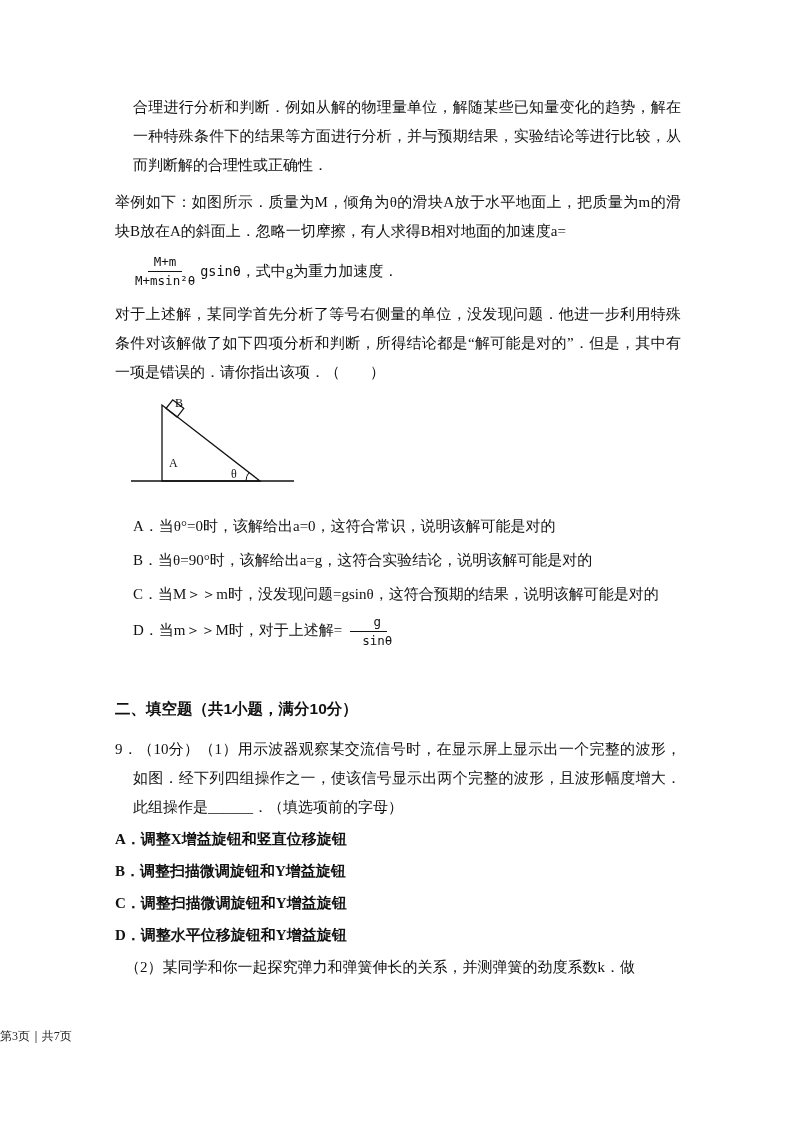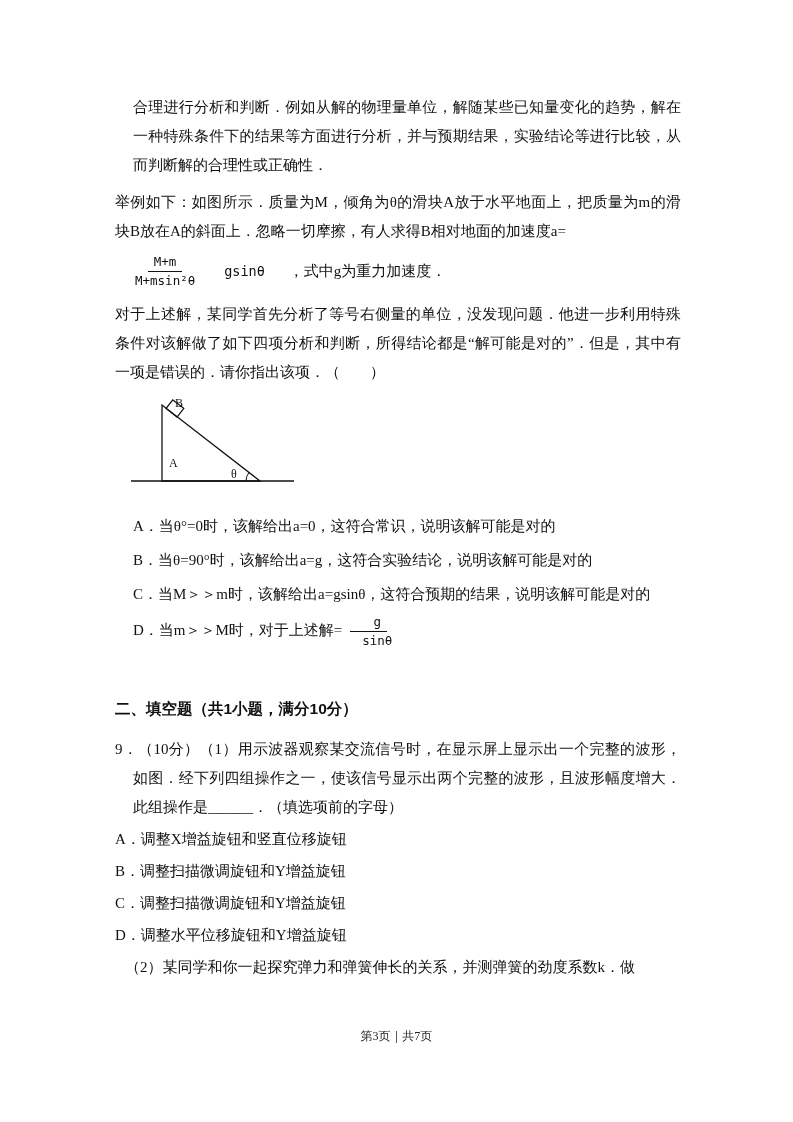--- a/index.html
+++ b/index.html
@@ -27,21 +27,20 @@
   }
   p { margin: 0; }
   .indented { margin-left: 18px; }
   .para-example { margin-top: 8px; }
   .formula-line {
     display: flex;
     align-items: center;
     margin: 4px 0 8px 18px;
     line-height: normal;
     min-height: 42px;
-    gap: 24px;
   }
   .frac {
     display: inline-flex;
     flex-direction: column;
     align-items: center;
     vertical-align: middle;
     font-family: "DejaVu Sans Mono", "Liberation Mono", monospace;
     font-size: 12.5px;
     line-height: 1.25;
     margin-right: 3px;
@@ -61,28 +60,28 @@
     font-size: 15.5px;
     font-family: "Liberation Sans", "DejaVu Sans", sans-serif;
     line-height: 29px;
   }
   .q9-text {
     margin-top: 12px;
     padding-left: 18px;
     text-indent: -18px;
     font-family: Liberation Serif, serif;
   }
-  .q9-option { margin-top: 2px; line-height: 30px; }
+  .q9-option { margin-top: 2px; line-height: 30px; font-weight: bold; }
   .part2 { margin-top: 3px; margin-left: 10px; }
   .footer {
     position: absolute;
     left: 0;
     right: 0;
     bottom: 66px;
-    text-align: center;
+    text-align: left;
     font-size: 12px;
     color: #222222;
     font-family: "Liberation Serif", serif;
   }
   svg text {
     font-family: "Liberation Serif", serif;
     font-size: 12px;
     fill: #111111;
   }
 </style>
@@ -114,21 +113,21 @@
         <rect x="37" y="0.5" width="14" height="11" fill="none" stroke="#111" stroke-width="1.2" transform="rotate(37.8 37 11.5)"></rect>
         <path d="M117 84 A14 14 0 0 1 120 75.4" fill="none" stroke="#111" stroke-width="1"></path>
         <text x="46" y="10">B</text>
         <text x="40" y="70">A</text>
         <text x="102" y="81">θ</text>
       </svg>
     </div>
 
     <p class="q8-option">A．当θ°=0时，该解给出a=0，这符合常识，说明该解可能是对的</p>
     <p class="q8-option">B．当θ=90°时，该解给出a=g，这符合实验结论，说明该解可能是对的</p>
-    <p class="q8-option">C．当M＞＞m时，该解给出a=gsinθ，这符合预期的结果，说明该解可能是对的</p>
+    <p class="q8-option">C．当M＞＞m时，没发现问题=gsinθ，这符合预期的结果，说明该解可能是对的</p>
     <p class="q8-option"><span>D．当m＞＞M时，对于上述解=</span><span class="frac">
           <span class="num">g</span>
           <span class="den">sinθ</span>
         </span></p>
 
     <h2 class="section-header">二、填空题（共1小题，满分10分）</h2>
 
     <p class="q9-text">9．（10分）（1）用示波器观察某交流信号时，在显示屏上显示出一个完整的波形，如图．经下列四组操作之一，使该信号显示出两个完整的波形，且波形幅度增大．此组操作是______．（填选项前的字母）</p>
 
     <p class="q9-option">A．调整X增益旋钮和竖直位移旋钮</p>

